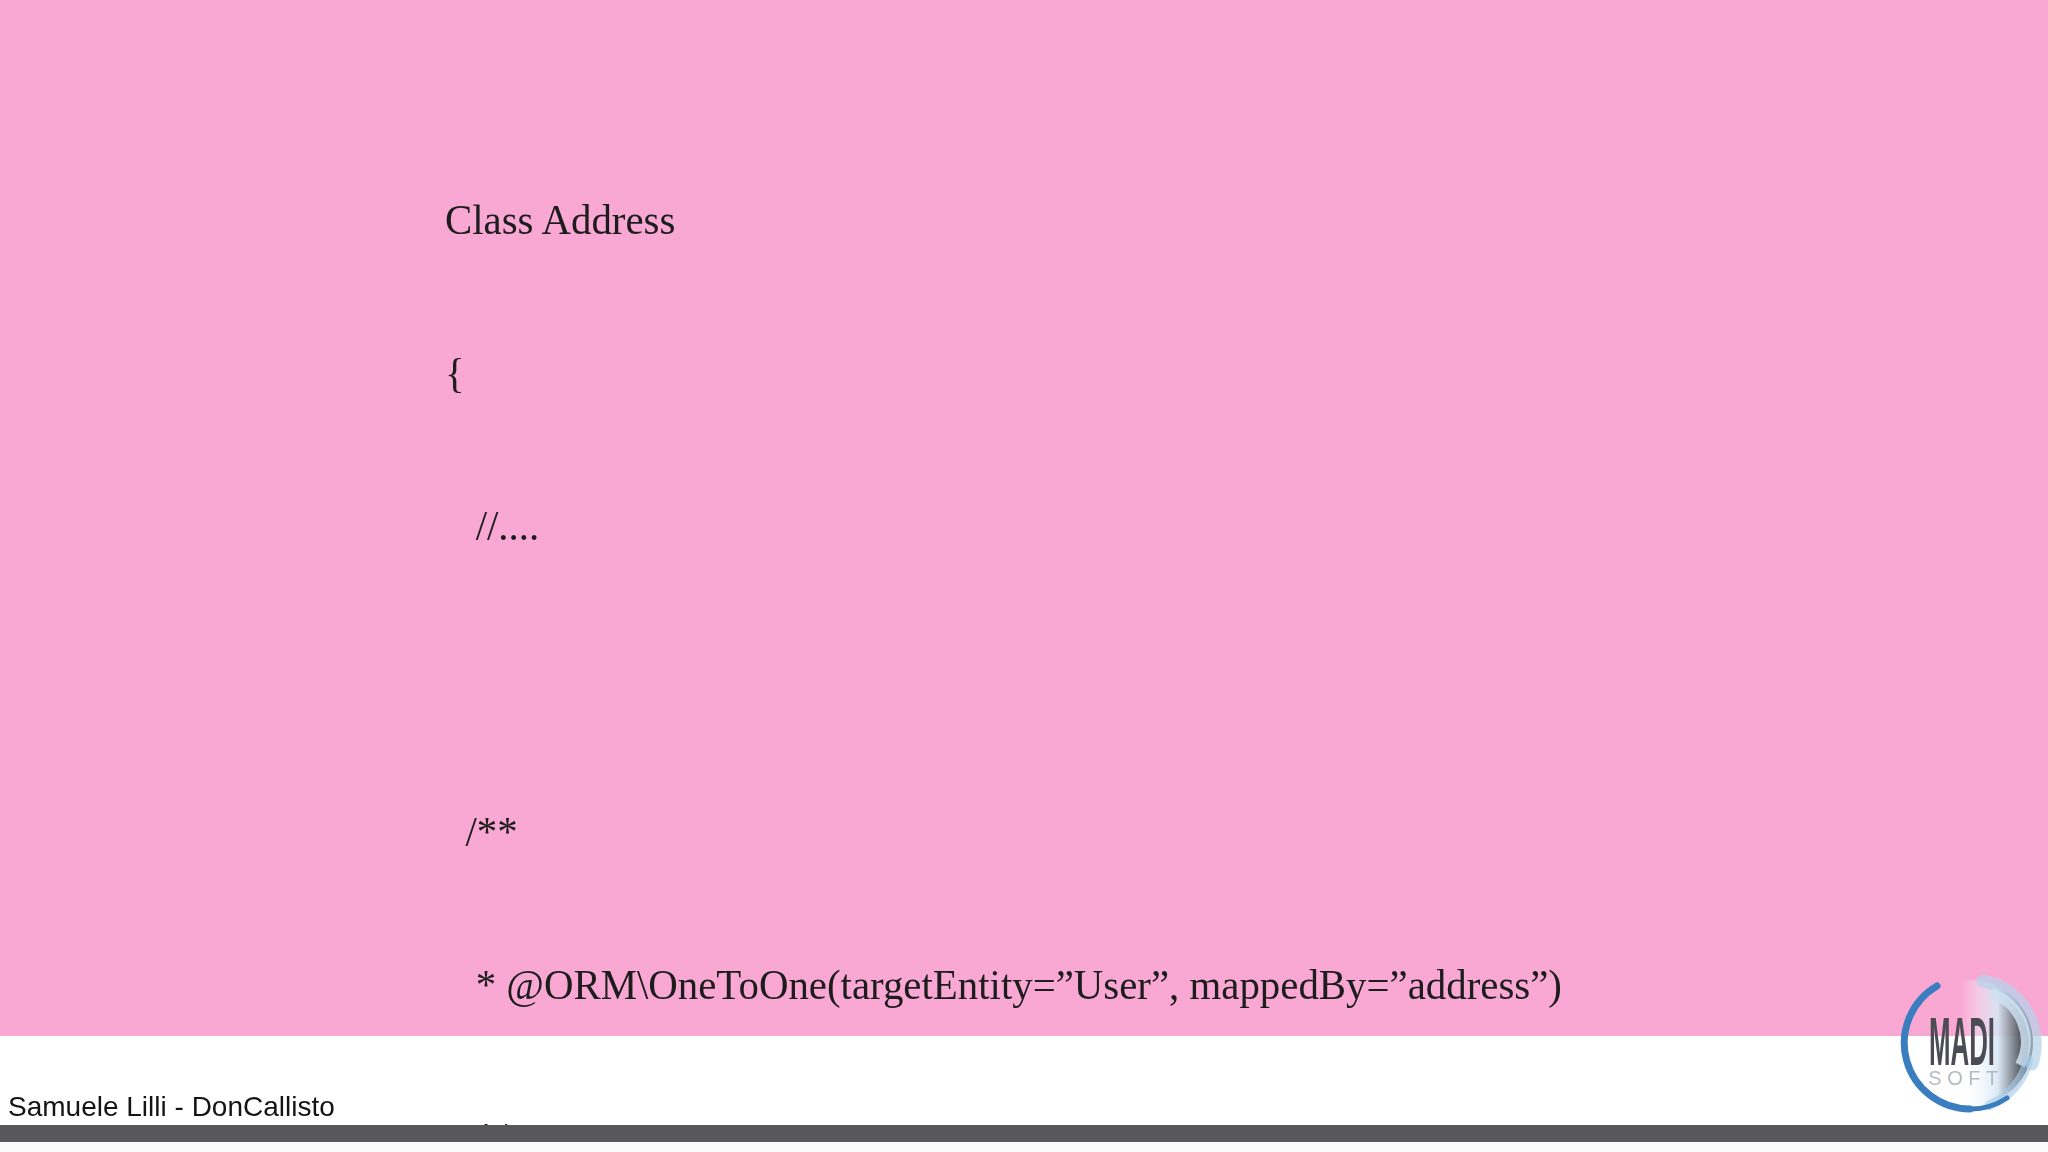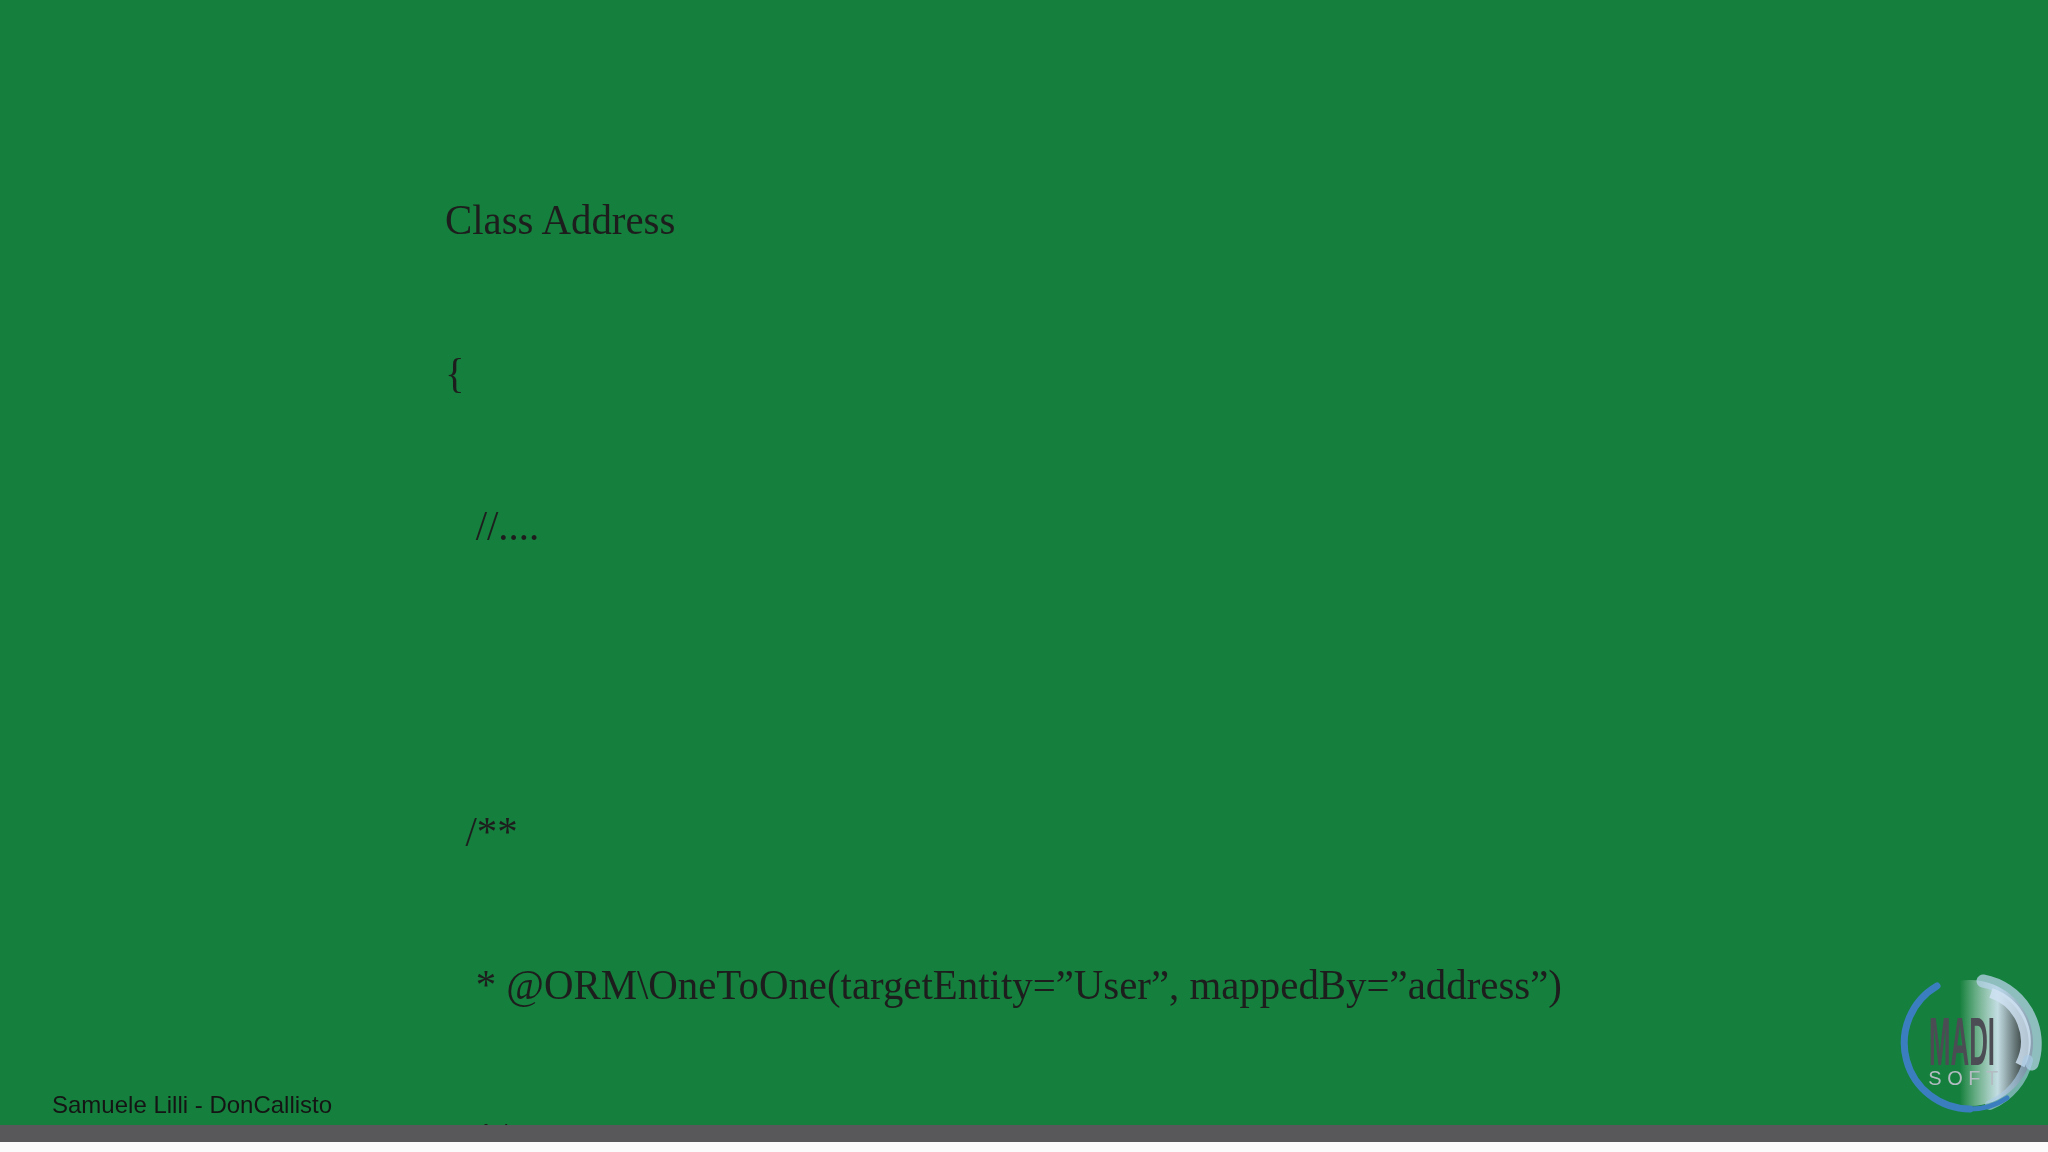--- a/index.html
+++ b/index.html
@@ -4,38 +4,37 @@
 <style>
   html, body { margin: 0; padding: 0; }
   body {
     width: 2048px; height: 1152px;
     position: relative; overflow: hidden;
     background: #ffffff;
     font-family: "Liberation Sans", sans-serif;
   }
   .slide {
     position: absolute; left: 0; top: 0;
-    width: 2048px; height: 1152px;
-    background: #15803d;
+    width: 2048px; height: 1036px;
+    background: #f9a8d4;
   }
   .code-block {
     position: absolute; left: 445px; top: 92px;
     font-family: "Liberation Serif", serif;
     font-size: 43px; line-height: 51px;
     color: #1d1d1d;
     white-space: pre;
     transform: scaleX(0.95);
     transform-origin: left top;
   }
   .code-line { min-height: 51px; }
   .footer-author {
     position: absolute; left: 8px; top: 1091px;
-    font-size: 24px; color: #141414;
+    font-size: 28px; color: #141414;
     font-family: "Liberation Sans", sans-serif;
-    margin-left: 44px;
   }
   .bottom-bar {
     position: absolute; left: 0; top: 1125px;
     width: 2048px; height: 17px;
     background: #58585a;
   }
   .below-bar {
     position: absolute; left: 0; top: 1142px;
     width: 2048px; height: 10px;
     background: #fbfbfc;

